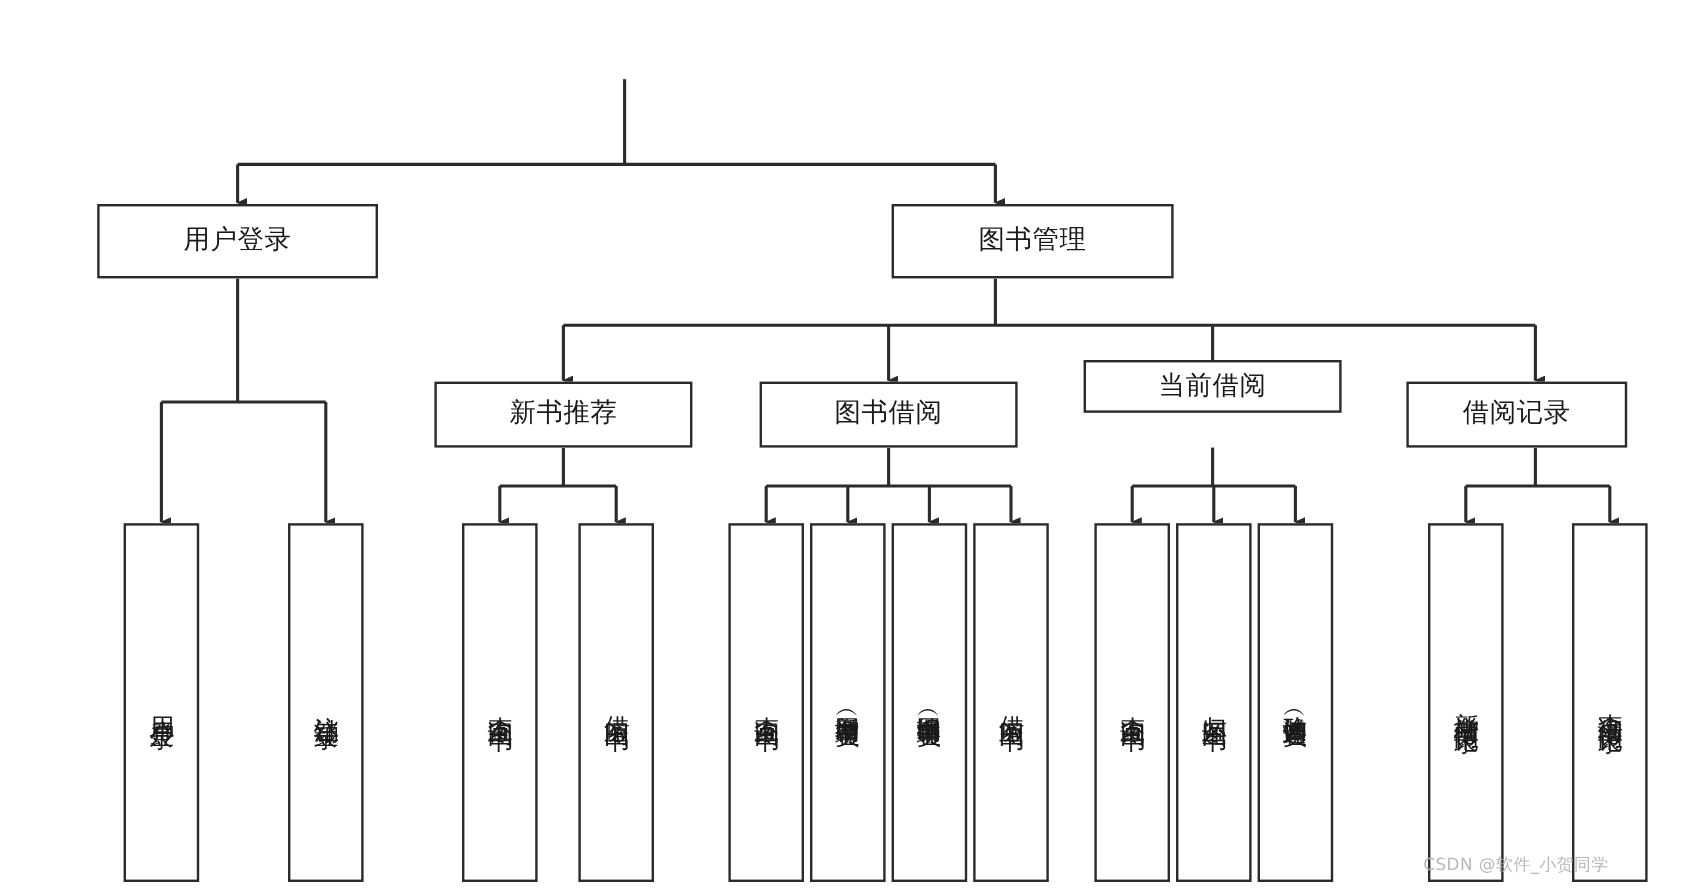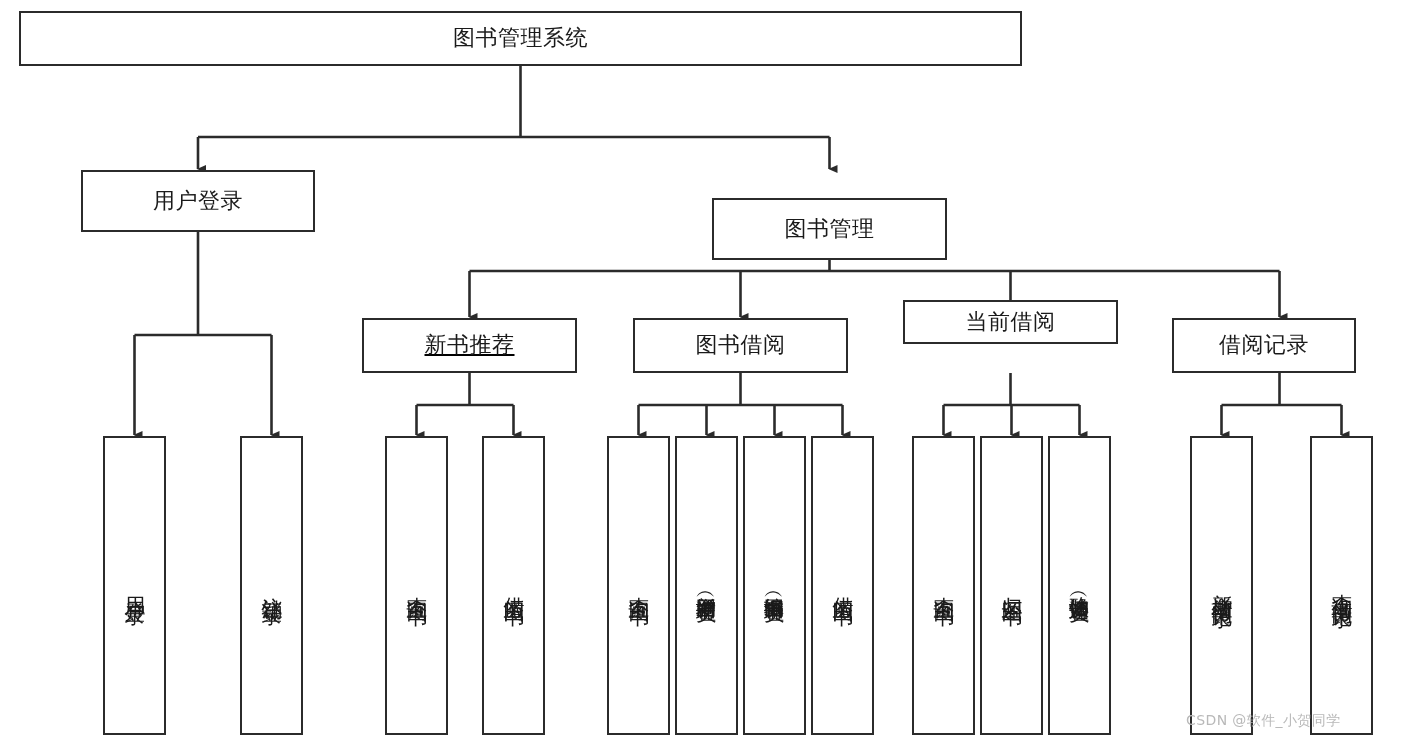--- a/index.html
+++ b/index.html
@@ -107,32 +107,29 @@
         <line x1="943.5" y1="405" x2="943.5" y2="435" marker-end="url(#arrowhead)"></line>
         <line x1="1011.5" y1="405" x2="1011.5" y2="435" marker-end="url(#arrowhead)"></line>
         <line x1="1079.5" y1="405" x2="1079.5" y2="435" marker-end="url(#arrowhead)"></line>
         <line x1="1279.5" y1="373" x2="1279.5" y2="405"></line>
         <line x1="1221.5" y1="405" x2="1341.5" y2="405"></line>
         <line x1="1221.5" y1="405" x2="1221.5" y2="435" marker-end="url(#arrowhead)"></line>
         <line x1="1341.5" y1="405" x2="1341.5" y2="435" marker-end="url(#arrowhead)"></line>
       </g>
   </svg>
 
-  <div class="node" id="node-root" style="left: 19px; top: 11px; width: 1003px; height: 55px;">
-    <span class="node-label-h">图书管理系统</span>
-  </div>
 
   <div id="node-container">
       <div class="node" style="left: 81px; top: 170px; width: 234px; height: 62px;">
         <span class="node-label-h">用户登录</span>
       </div>
-      <div class="node" style="left: 712px; top: 170px; width: 235px; height: 62px; margin-top: 28px;">
+      <div class="node" style="left: 743px; top: 170px; width: 235px; height: 62px;">
         <span class="node-label-h">图书管理</span>
       </div>
-      <div class="node" style="left: 362px; top: 318px; width: 215px; height: 55px; text-decoration: underline;">
+      <div class="node" style="left: 362px; top: 318px; width: 215px; height: 55px;">
         <span class="node-label-h">新书推荐</span>
       </div>
       <div class="node" style="left: 633px; top: 318px; width: 215px; height: 55px; text-align: center;">
         <span class="node-label-h">图书借阅</span>
       </div>
       <div class="node" style="left: 903px; top: 300px; width: 215px; height: 44px;">
         <span class="node-label-h">当前借阅</span>
       </div>
       <div class="node" style="left: 1172px; top: 318px; width: 184px; height: 55px;">
         <span class="node-label-h">借阅记录</span>

